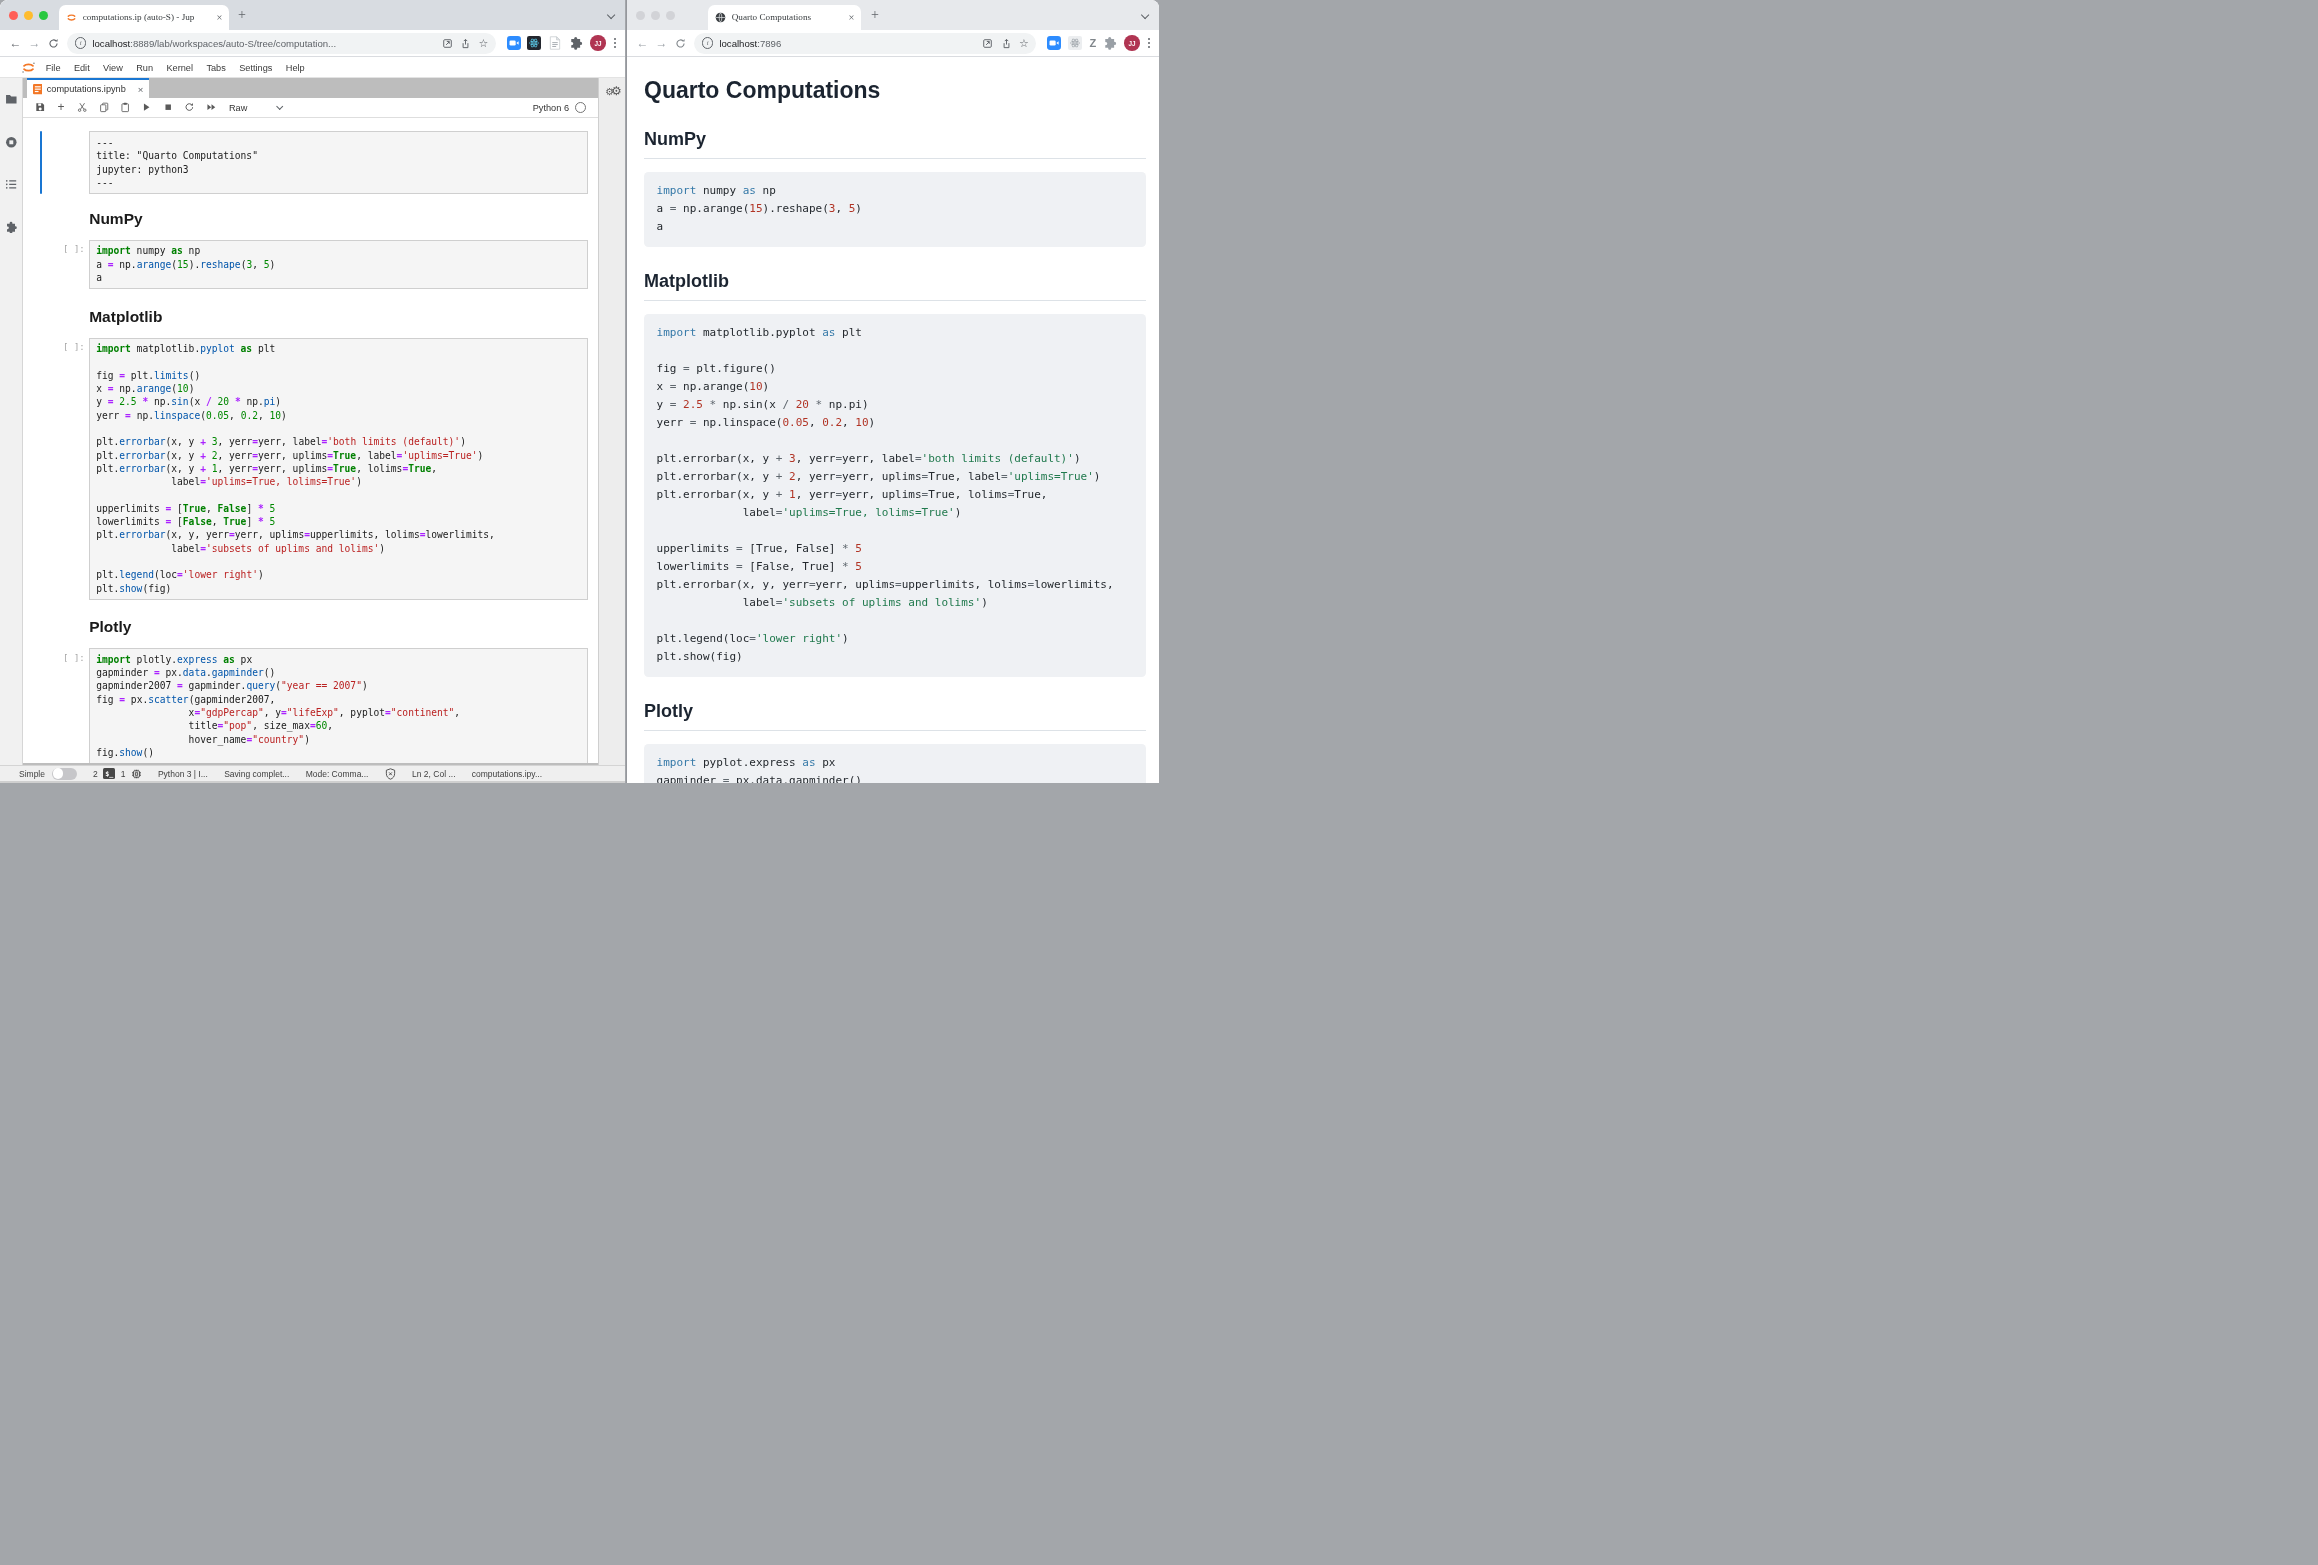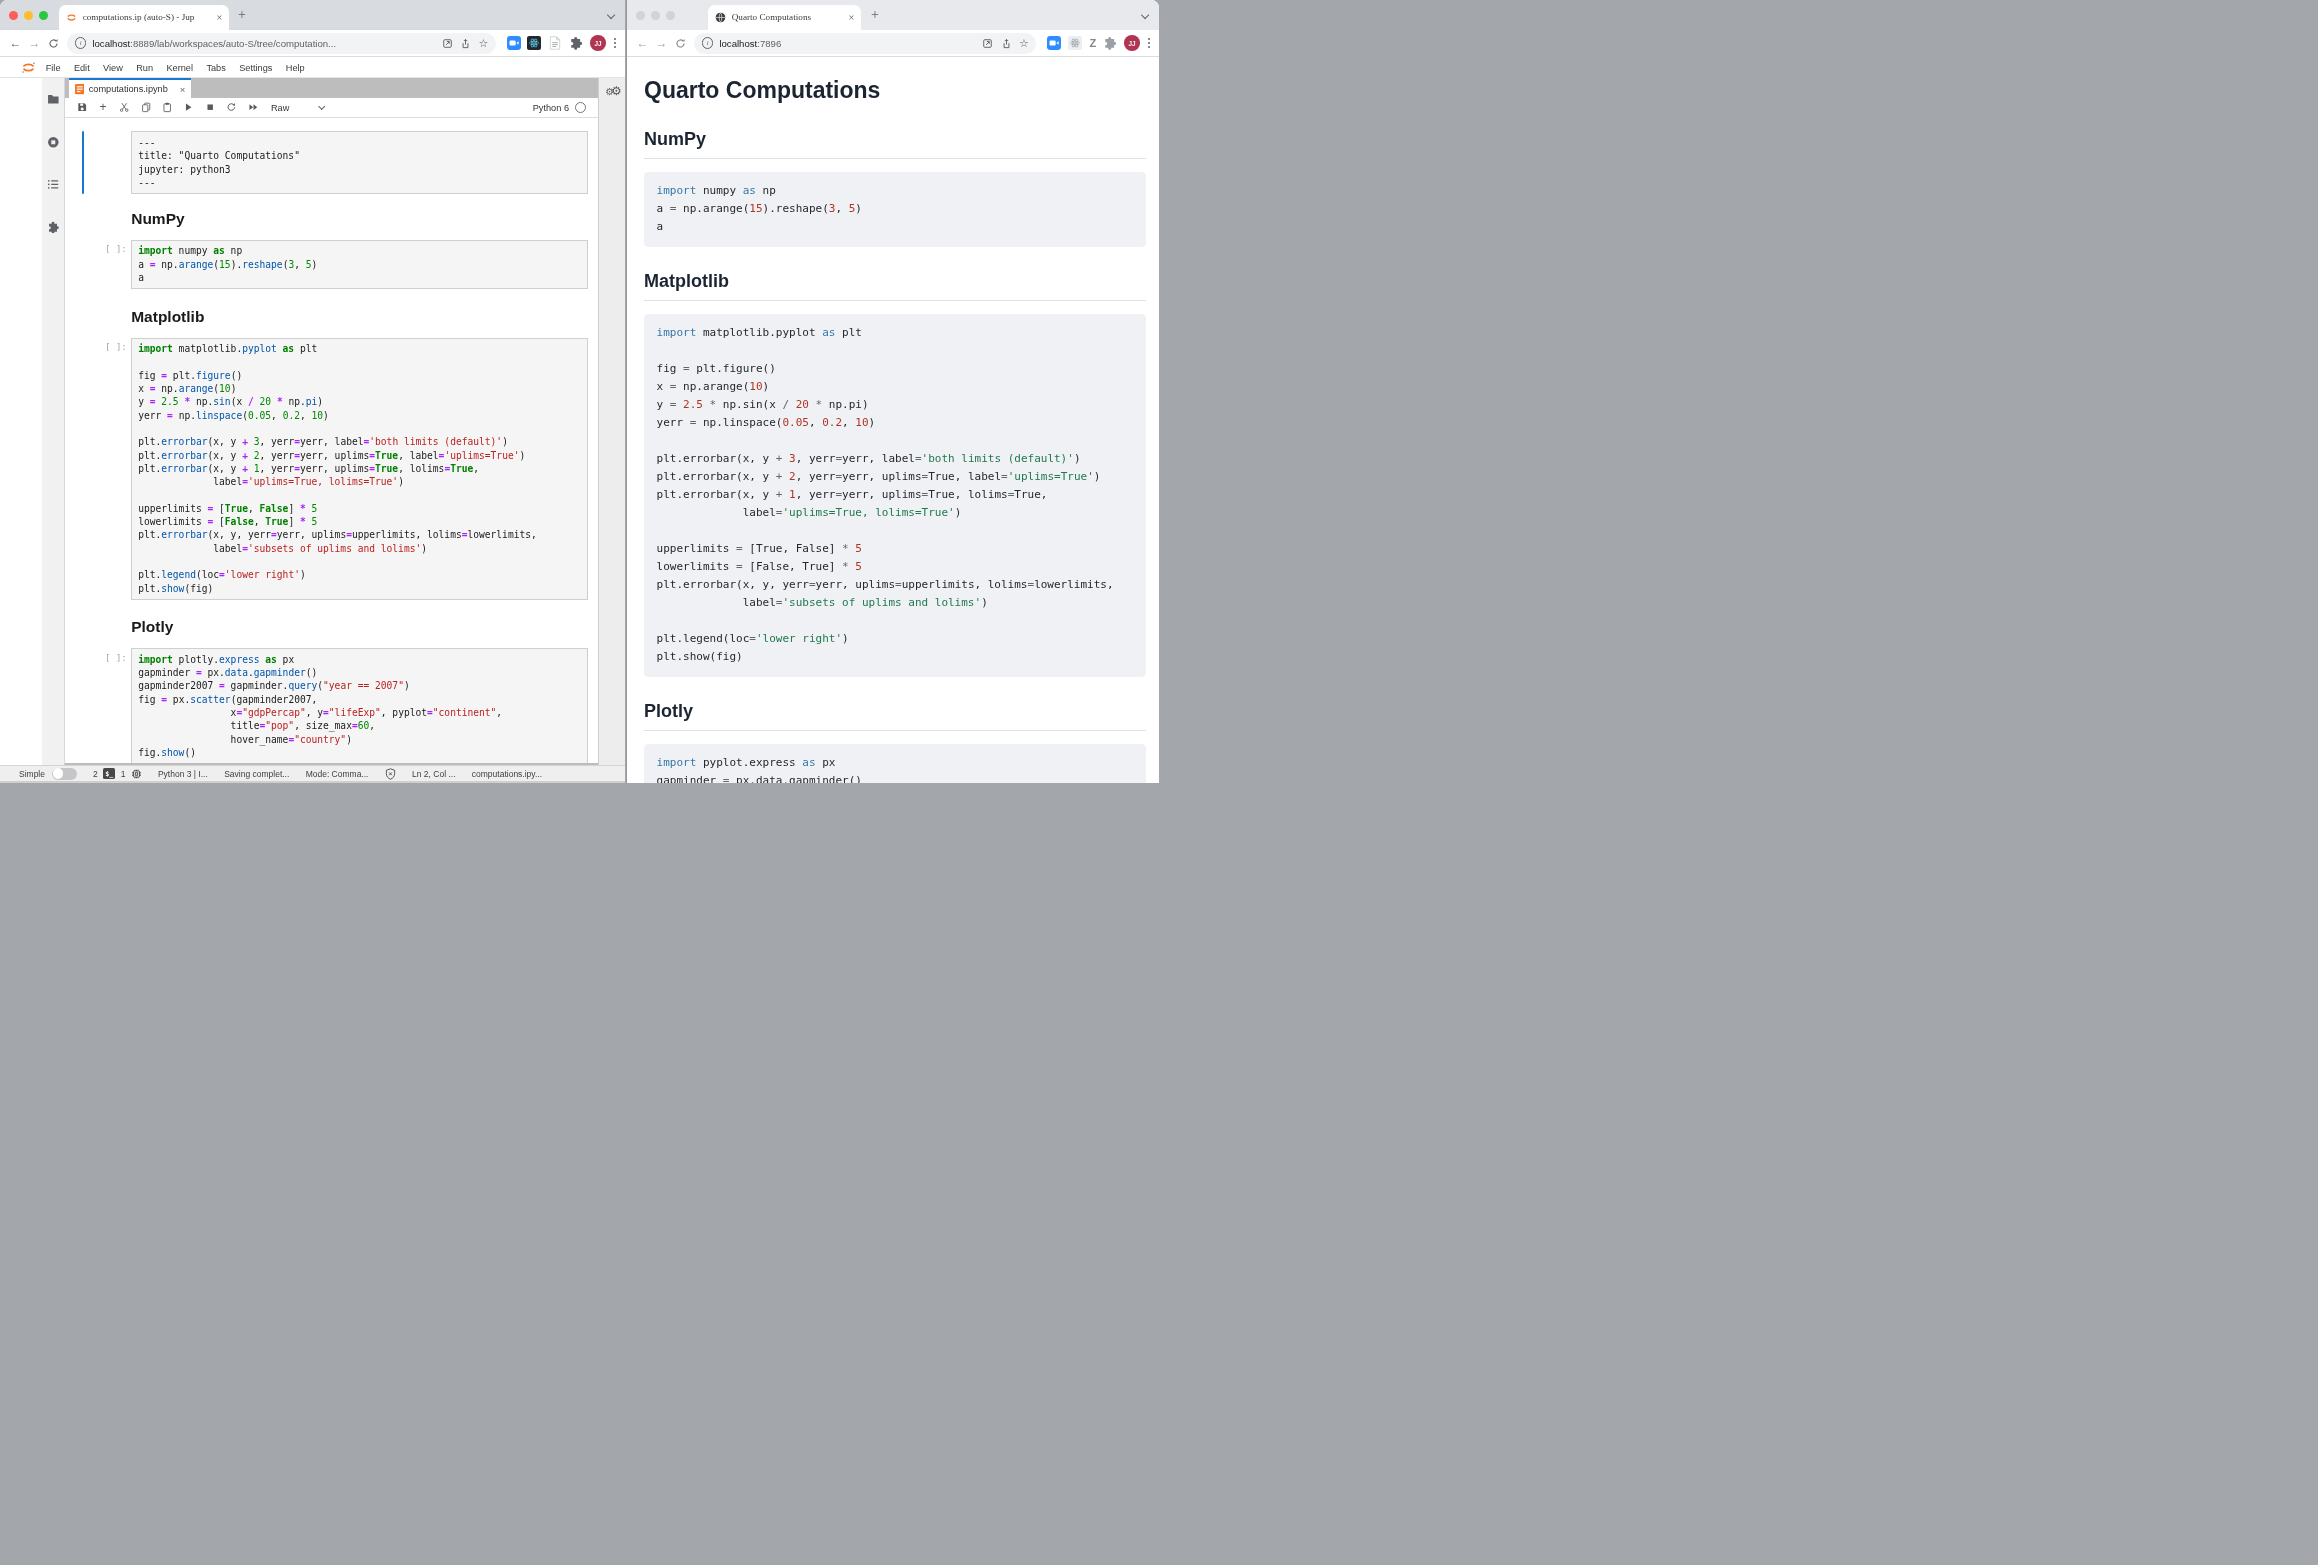--- a/index.html
+++ b/index.html
@@ -41,21 +41,21 @@
   .ext svg{width:14px;height:14px;}
   .avatar{width:15.5px;height:15.5px;border-radius:50%;background:#b03552;color:#fff;font-size:6.3px;font-weight:bold;display:flex;align-items:center;justify-content:center;margin-left:7.4px;}
   .dots3{display:flex;flex-direction:column;gap:1.8px;margin:0 3px 0 8.1px;}
   .dots3 i{width:2.2px;height:2.2px;border-radius:50%;background:#5f6368;}
   .z-letter{font-size:11px;font-weight:bold;color:#80868b;margin-left:7.4px;}
 
   
   .jl-menubar{height:21px;background:#fff;border-bottom:0.7px solid #e3e3e3;display:flex;align-items:center;padding-left:21px;box-sizing:border-box;}
   .jl-logo{width:15px;height:15px;margin-right:3px;}
   .menu-item{font-size:9.2px;color:#3a3a3a;padding:0 6.7px;}
-  .jl-body{display:flex;height:687px;padding-left:42px;}
+  .jl-body{display:flex;height:687px;}
   .activitybar{width:23px;background:#f1f1f1;border-right:0.7px solid #d6d6d6;display:flex;flex-direction:column;align-items:center;padding-top:15px;gap:27px;box-sizing:border-box;}
   .act-ic svg{width:12.6px;height:12.6px;}
   .dock{flex:1;display:flex;flex-direction:column;background:#bdbdbd;min-width:0;padding-bottom:2.2px;}
   .docktabs{height:20px;display:flex;}
   .dtab{margin-left:3.7px;height:20px;background:#fff;border-top:2.2px solid #1976d2;display:flex;align-items:center;padding:0 6px;box-sizing:border-box;}
   .dtab .nbic{width:9.6px;height:10.4px;margin-right:4.4px;}
   .dtab-title{font-size:9.2px;color:#333;}
   .dtab-close{font-size:9.6px;color:#5f6368;margin-left:12px;}
   .nbtoolbar{height:20px;background:#fff;border-bottom:0.7px solid #dedede;display:flex;align-items:center;padding:0 6px;box-sizing:border-box;}
   .tbtn{width:21.4px;text-align:center;line-height:0;}
@@ -342,21 +342,21 @@
             <div class="mdwrap">
               <div class="mdheading">Matplotlib</div>
             </div>
           </div>
           <div class="cellrow mb-code">
             <div class="selbar"></div>
             <div class="prompt">[ ]:</div>
             <div class="codebox">
               <div class="cl"><span class="tok-k">import</span><span class="tok-t"> matplotlib.</span><span class="tok-b">pyplot</span><span class="tok-t"> </span><span class="tok-k">as</span><span class="tok-t"> plt</span></div>
               <div class="cl">&nbsp;</div>
-              <div class="cl"><span class="tok-t">fig </span><span class="tok-o">=</span><span class="tok-t"> plt.</span><span class="tok-b">figure</span><span class="tok-t">()</span></div>
+              <div class="cl"><span class="tok-t">fig </span><span class="tok-o">=</span><span class="tok-t"> plt.</span><span class="tok-b">limits</span><span class="tok-t">()</span></div>
               <div class="cl"><span class="tok-t">x </span><span class="tok-o">=</span><span class="tok-t"> np.</span><span class="tok-b">arange</span><span class="tok-t">(</span><span class="tok-n">10</span><span class="tok-t">)</span></div>
               <div class="cl"><span class="tok-t">y </span><span class="tok-o">=</span><span class="tok-t"> </span><span class="tok-n">2.5</span><span class="tok-t"> </span><span class="tok-o">*</span><span class="tok-t"> np.</span><span class="tok-b">sin</span><span class="tok-t">(x </span><span class="tok-o">/</span><span class="tok-t"> </span><span class="tok-n">20</span><span class="tok-t"> </span><span class="tok-o">*</span><span class="tok-t"> np.</span><span class="tok-b">pi</span><span class="tok-t">)</span></div>
               <div class="cl"><span class="tok-t">yerr </span><span class="tok-o">=</span><span class="tok-t"> np.</span><span class="tok-b">linspace</span><span class="tok-t">(</span><span class="tok-n">0.05</span><span class="tok-t">, </span><span class="tok-n">0.2</span><span class="tok-t">, </span><span class="tok-n">10</span><span class="tok-t">)</span></div>
               <div class="cl">&nbsp;</div>
               <div class="cl"><span class="tok-t">plt.</span><span class="tok-b">errorbar</span><span class="tok-t">(x, y </span><span class="tok-o">+</span><span class="tok-t"> </span><span class="tok-n">3</span><span class="tok-t">, yerr</span><span class="tok-o">=</span><span class="tok-t">yerr, label</span><span class="tok-o">=</span><span class="tok-s">'both limits (default)'</span><span class="tok-t">)</span></div>
               <div class="cl"><span class="tok-t">plt.</span><span class="tok-b">errorbar</span><span class="tok-t">(x, y </span><span class="tok-o">+</span><span class="tok-t"> </span><span class="tok-n">2</span><span class="tok-t">, yerr</span><span class="tok-o">=</span><span class="tok-t">yerr, uplims</span><span class="tok-o">=</span><span class="tok-k">True</span><span class="tok-t">, label</span><span class="tok-o">=</span><span class="tok-s">'uplims=True'</span><span class="tok-t">)</span></div>
               <div class="cl"><span class="tok-t">plt.</span><span class="tok-b">errorbar</span><span class="tok-t">(x, y </span><span class="tok-o">+</span><span class="tok-t"> </span><span class="tok-n">1</span><span class="tok-t">, yerr</span><span class="tok-o">=</span><span class="tok-t">yerr, uplims</span><span class="tok-o">=</span><span class="tok-k">True</span><span class="tok-t">, lolims</span><span class="tok-o">=</span><span class="tok-k">True</span><span class="tok-t">,</span></div>
               <div class="cl"><span class="tok-t">             label</span><span class="tok-o">=</span><span class="tok-s">'uplims=True, lolims=True'</span><span class="tok-t">)</span></div>
               <div class="cl">&nbsp;</div>
               <div class="cl"><span class="tok-t">upperlimits </span><span class="tok-o">=</span><span class="tok-t"> [</span><span class="tok-k">True</span><span class="tok-t">, </span><span class="tok-k">False</span><span class="tok-t">] </span><span class="tok-o">*</span><span class="tok-t"> </span><span class="tok-n">5</span></div>

